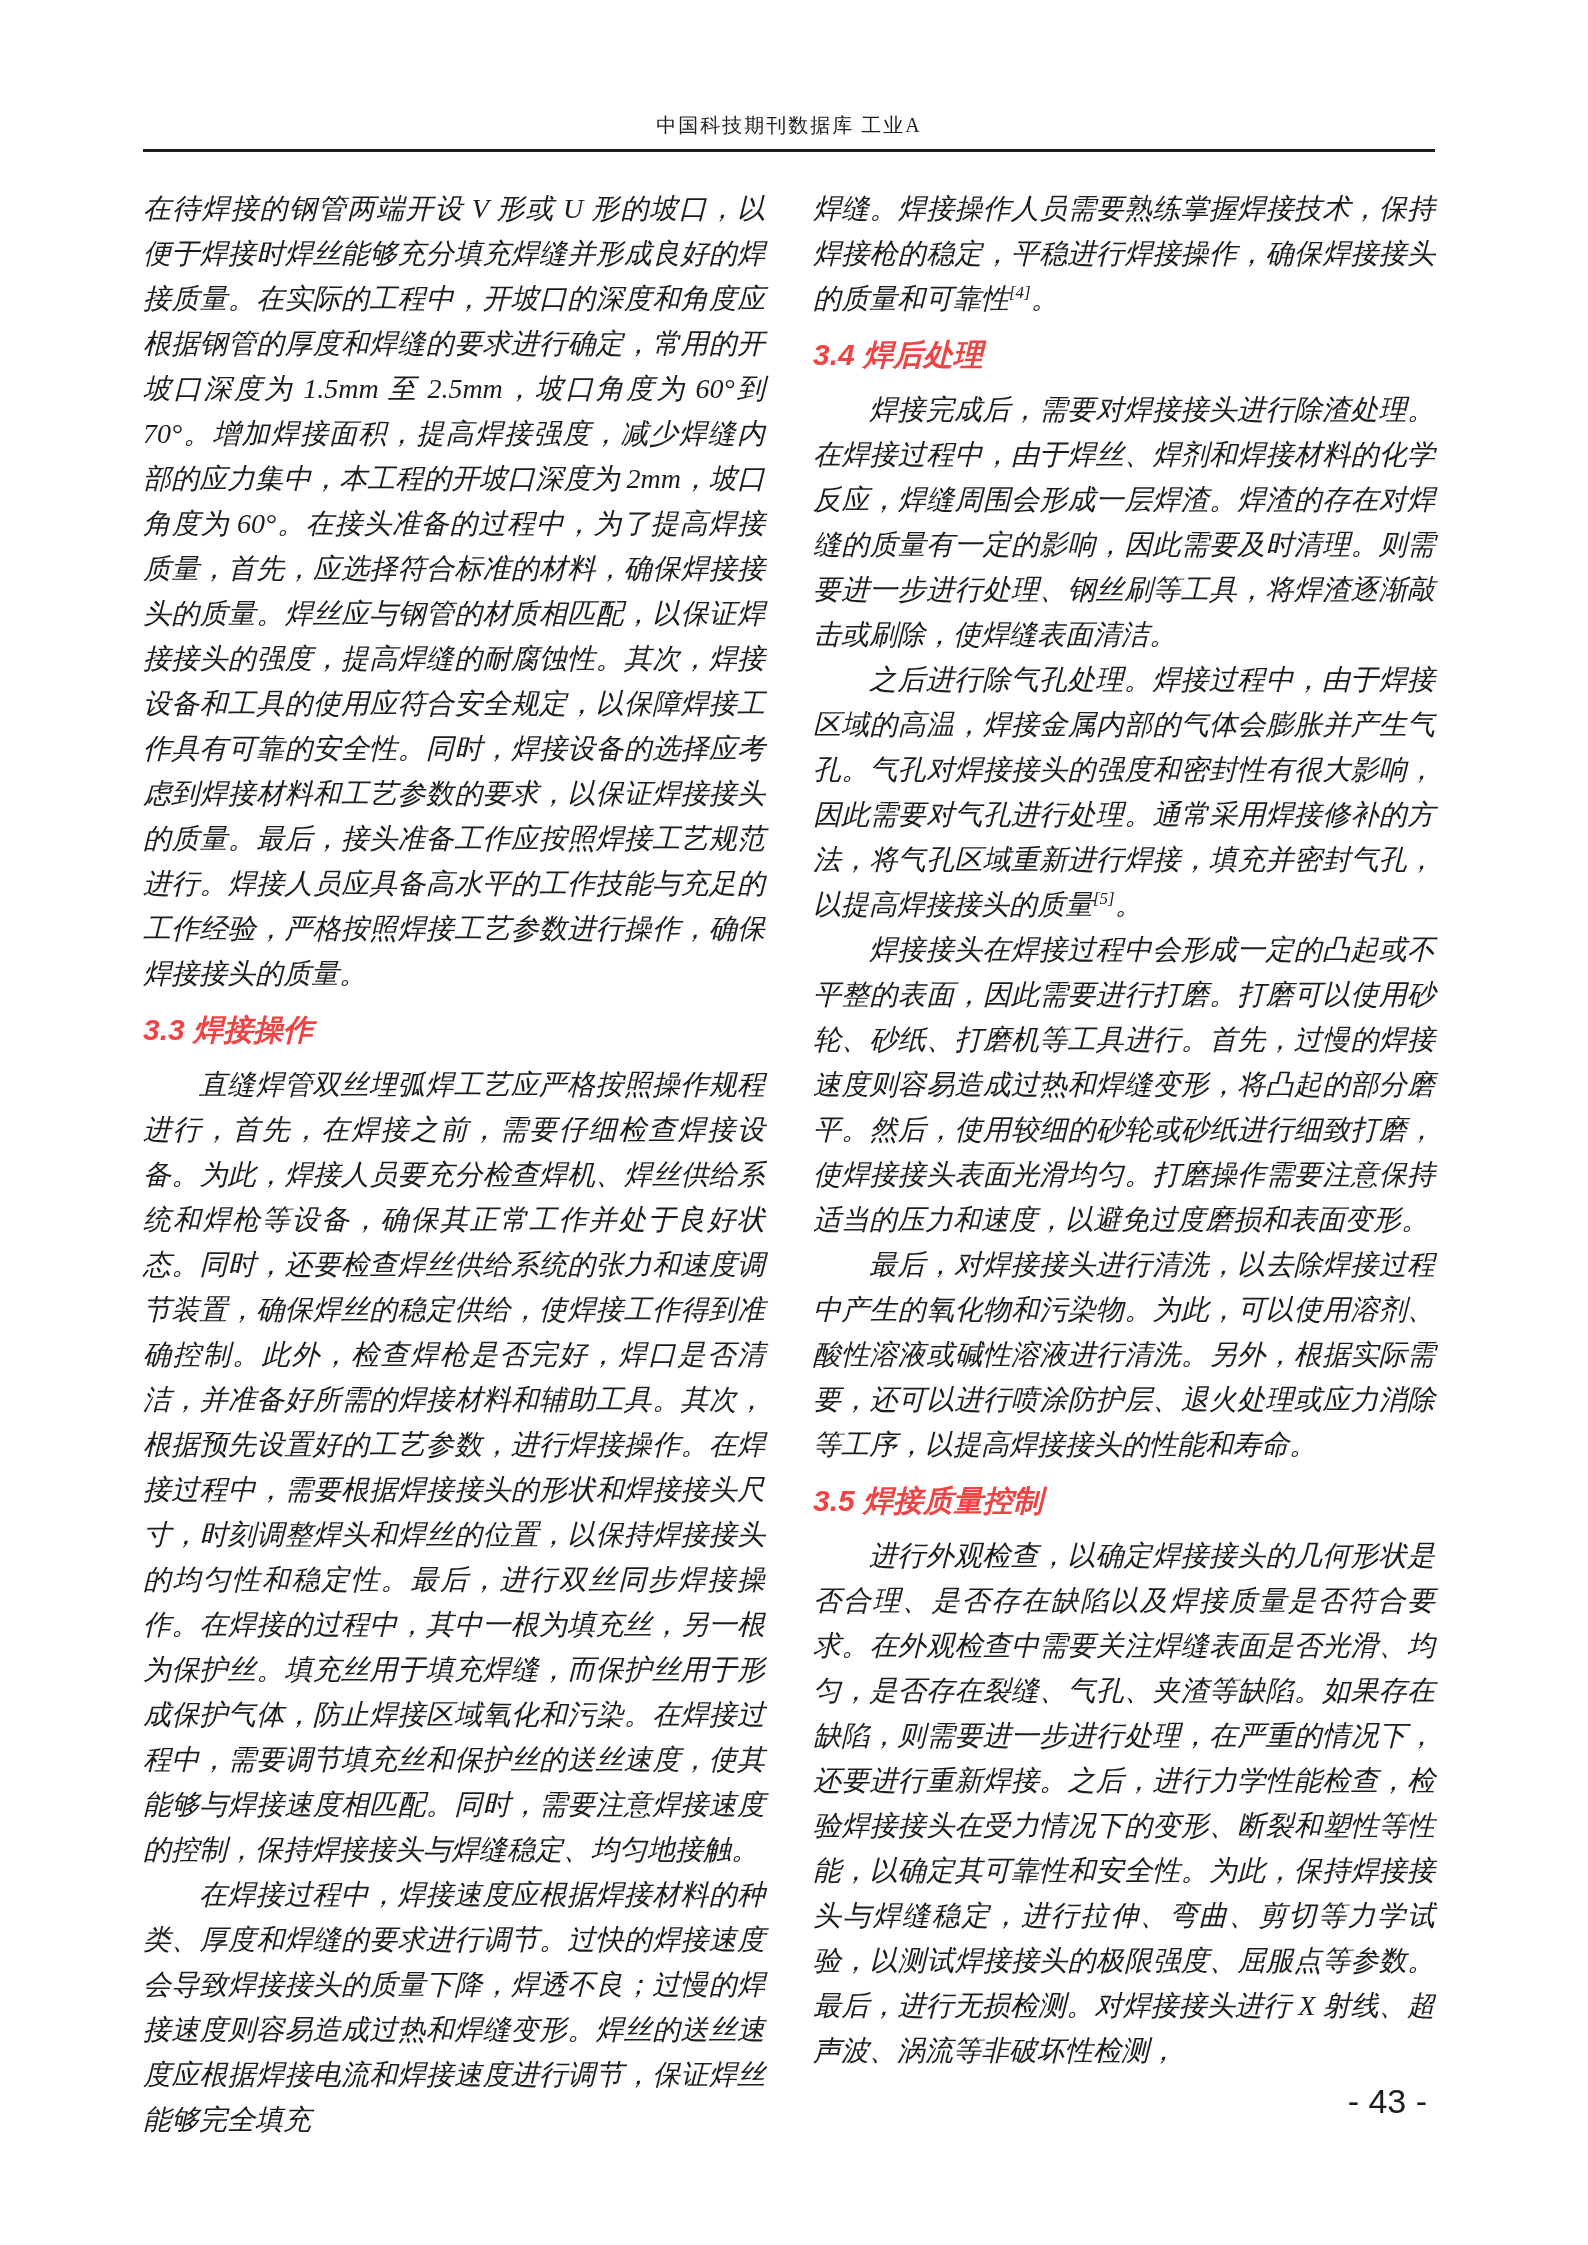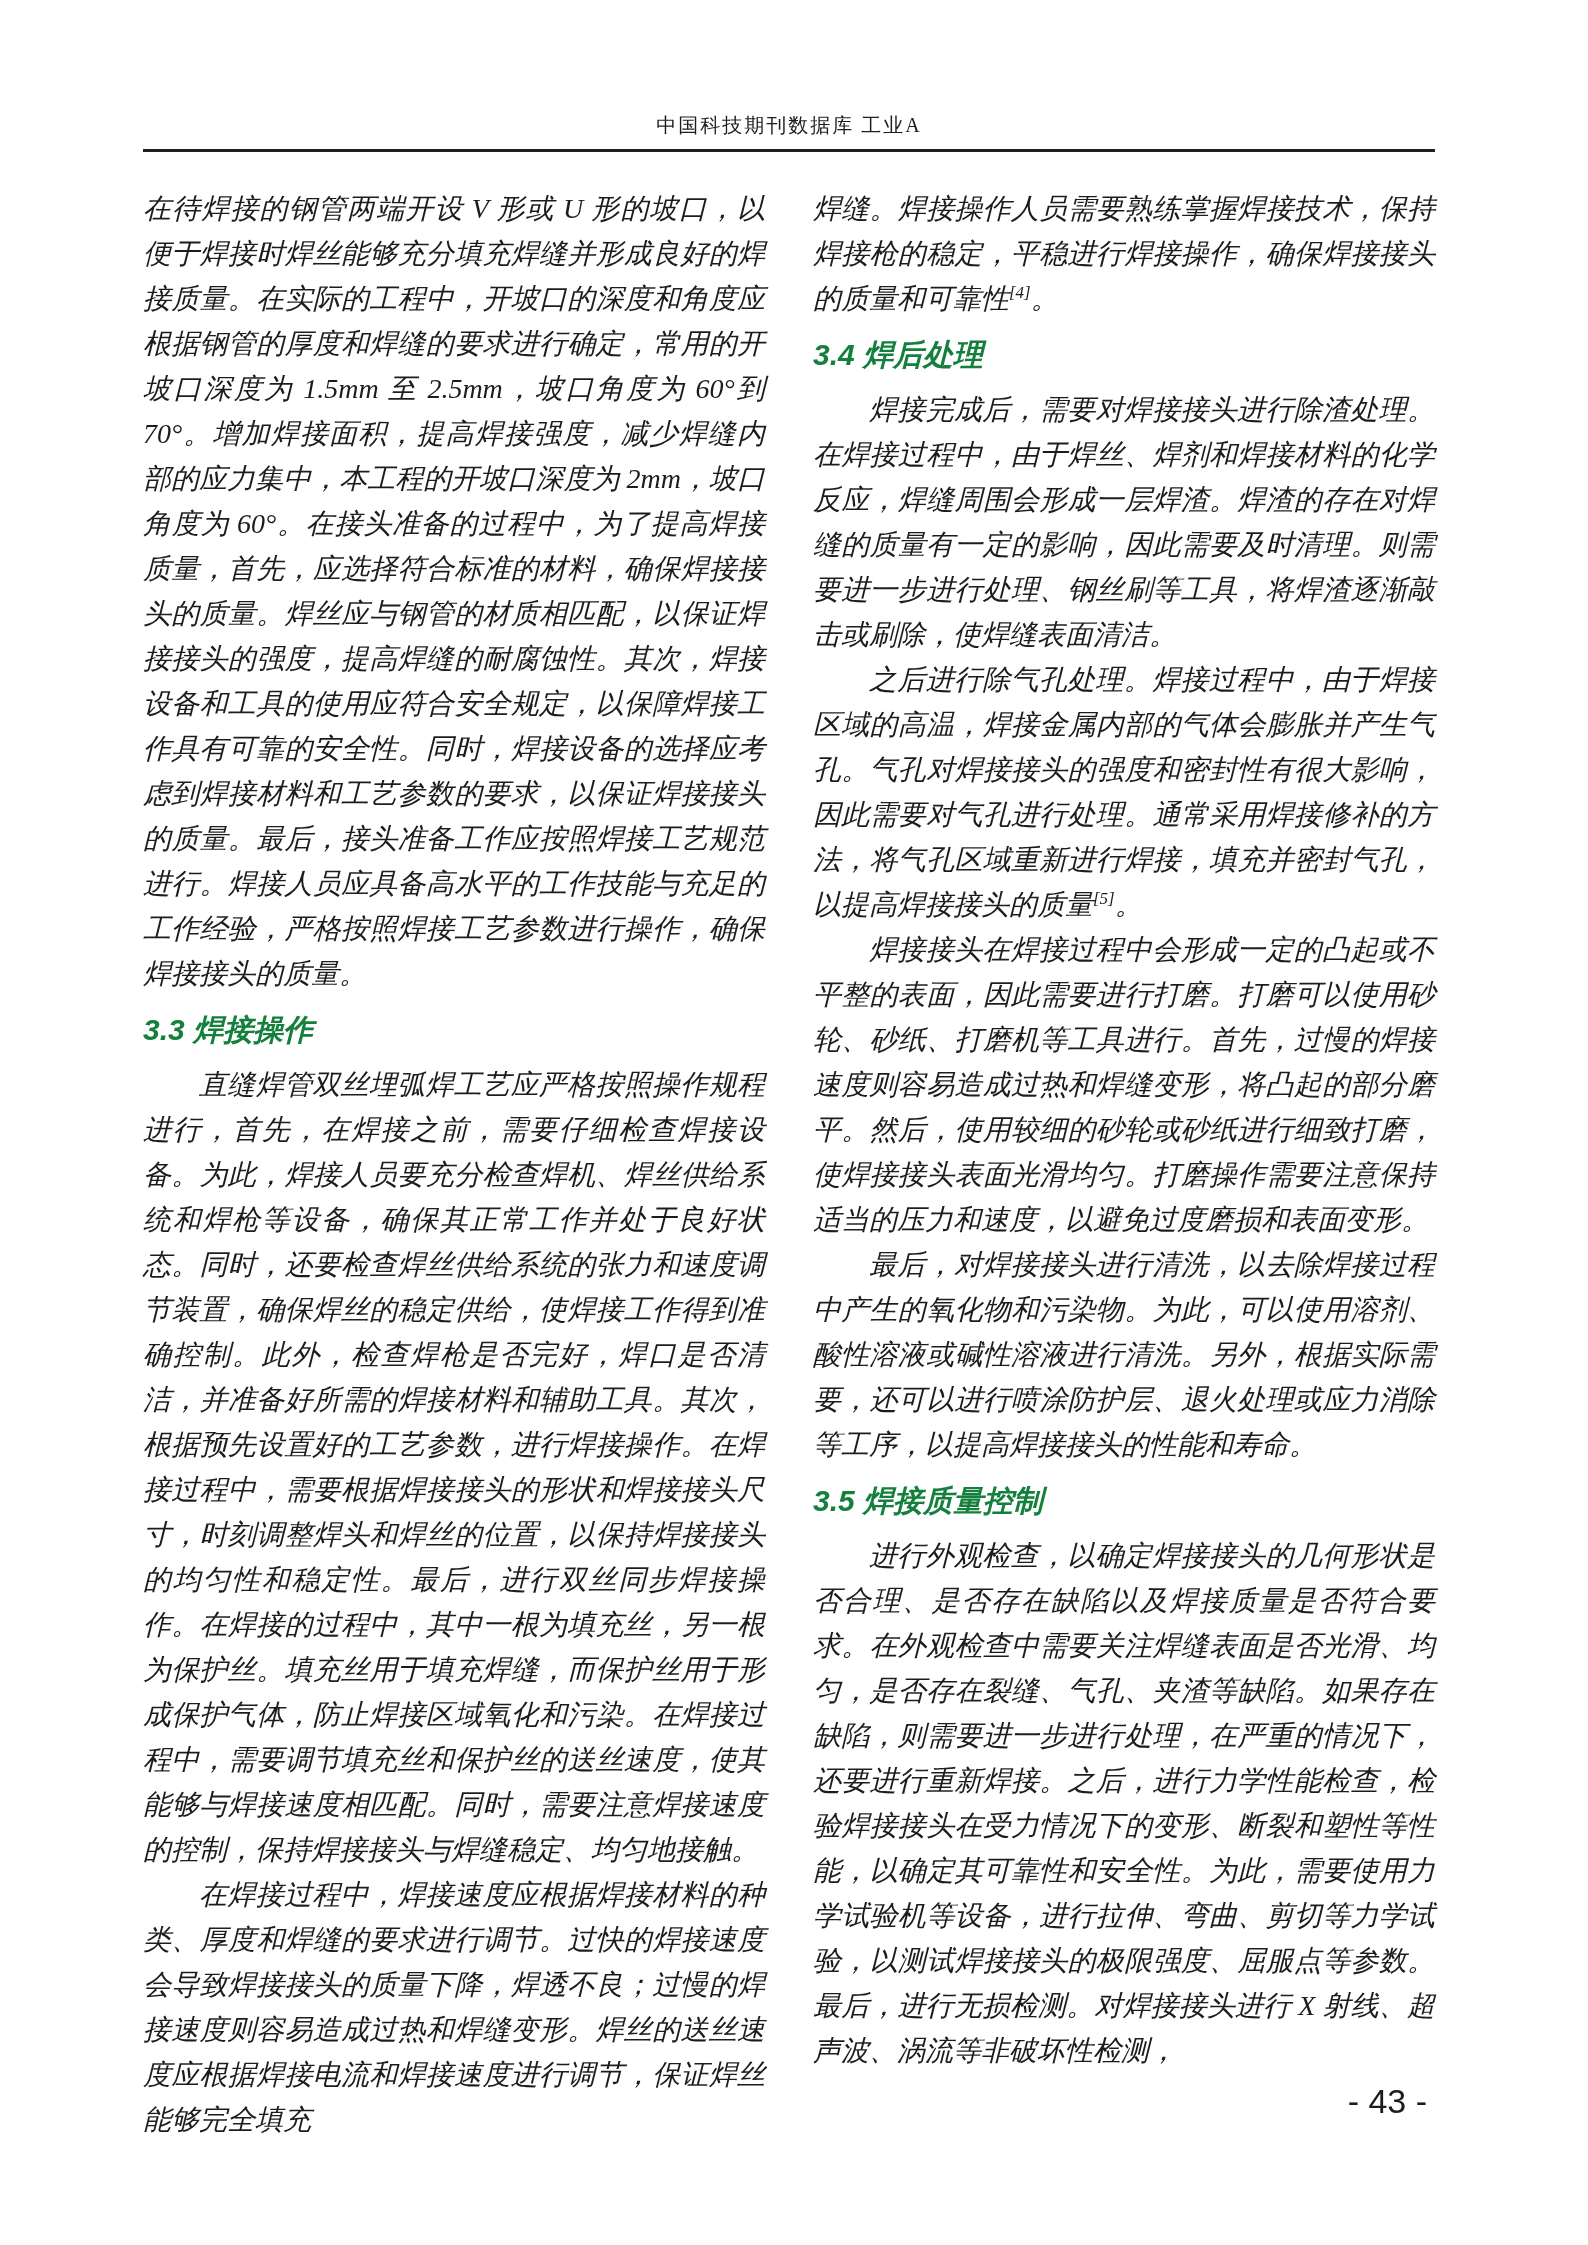--- a/index.html
+++ b/index.html
@@ -64,21 +64,21 @@
   .col p.indent {
     text-indent: 2em;
   }
   .col h3 {
     font-family: "Liberation Sans", "DejaVu Sans", sans-serif;
     font-weight: 700;
     font-size: 30px;
     line-height: 48px;
     margin: 10px 0 8px 0;
     text-align: left;
-    color: #15803d;
+    color: #ef4444;
   }
   .col sup {
     font-size: 17px;
     line-height: 0;
     vertical-align: super;
   }
   .page-footer {
     position: absolute;
     top: 2082px;
     left: 143px;
@@ -109,19 +109,19 @@
         <p class="indent">在焊接过程中，焊接速度应根据焊接材料的种类、厚度和焊缝的要求进行调节。过快的焊接速度会导致焊接接头的质量下降，焊透不良；过慢的焊接速度则容易造成过热和焊缝变形。焊丝的送丝速度应根据焊接电流和焊接速度进行调节，保证焊丝能够完全填充</p>
       </div>
     <div class="col" id="col-right">
         <p>焊缝。焊接操作人员需要熟练掌握焊接技术，保持焊接枪的稳定，平稳进行焊接操作，确保焊接接头的质量和可靠性<sup>[4]</sup>。</p>
         <h3>3.4 焊后处理</h3>
         <p class="indent">焊接完成后，需要对焊接接头进行除渣处理。在焊接过程中，由于焊丝、焊剂和焊接材料的化学反应，焊缝周围会形成一层焊渣。焊渣的存在对焊缝的质量有一定的影响，因此需要及时清理。则需要进一步进行处理、钢丝刷等工具，将焊渣逐渐敲击或刷除，使焊缝表面清洁。</p>
         <p class="indent">之后进行除气孔处理。焊接过程中，由于焊接区域的高温，焊接金属内部的气体会膨胀并产生气孔。气孔对焊接接头的强度和密封性有很大影响，因此需要对气孔进行处理。通常采用焊接修补的方法，将气孔区域重新进行焊接，填充并密封气孔，以提高焊接接头的质量<sup>[5]</sup>。</p>
         <p class="indent">焊接接头在焊接过程中会形成一定的凸起或不平整的表面，因此需要进行打磨。打磨可以使用砂轮、砂纸、打磨机等工具进行。首先，过慢的焊接速度则容易造成过热和焊缝变形，将凸起的部分磨平。然后，使用较细的砂轮或砂纸进行细致打磨，使焊接接头表面光滑均匀。打磨操作需要注意保持适当的压力和速度，以避免过度磨损和表面变形。</p>
         <p class="indent">最后，对焊接接头进行清洗，以去除焊接过程中产生的氧化物和污染物。为此，可以使用溶剂、酸性溶液或碱性溶液进行清洗。另外，根据实际需要，还可以进行喷涂防护层、退火处理或应力消除等工序，以提高焊接接头的性能和寿命。</p>
         <h3>3.5 焊接质量控制</h3>
-        <p class="indent">进行外观检查，以确定焊接接头的几何形状是否合理、是否存在缺陷以及焊接质量是否符合要求。在外观检查中需要关注焊缝表面是否光滑、均匀，是否存在裂缝、气孔、夹渣等缺陷。如果存在缺陷，则需要进一步进行处理，在严重的情况下，还要进行重新焊接。之后，进行力学性能检查，检验焊接接头在受力情况下的变形、断裂和塑性等性能，以确定其可靠性和安全性。为此，需要使用力学试验机等设备，进行拉伸、弯曲、剪切等力学试验，以测试焊接接头的极限强度、屈服点等参数。最后，进行无损检测。对焊接接头进行 X 射线、超声波、涡流等非破坏性检测，</p>
+        <p class="indent">进行外观检查，以确定焊接接头的几何形状是否合理、是否存在缺陷以及焊接质量是否符合要求。在外观检查中需要关注焊缝表面是否光滑、均匀，是否存在裂缝、气孔、夹渣等缺陷。如果存在缺陷，则需要进一步进行处理，在严重的情况下，还要进行重新焊接。之后，进行力学性能检查，检验焊接接头在受力情况下的变形、断裂和塑性等性能，以确定其可靠性和安全性。为此，保持焊接接头与焊缝稳定，进行拉伸、弯曲、剪切等力学试验，以测试焊接接头的极限强度、屈服点等参数。最后，进行无损检测。对焊接接头进行 X 射线、超声波、涡流等非破坏性检测，</p>
       </div>
   </div>
 
   <div class="page-footer">- 43 -</div>
 
 </div>
 
 </body></html>

